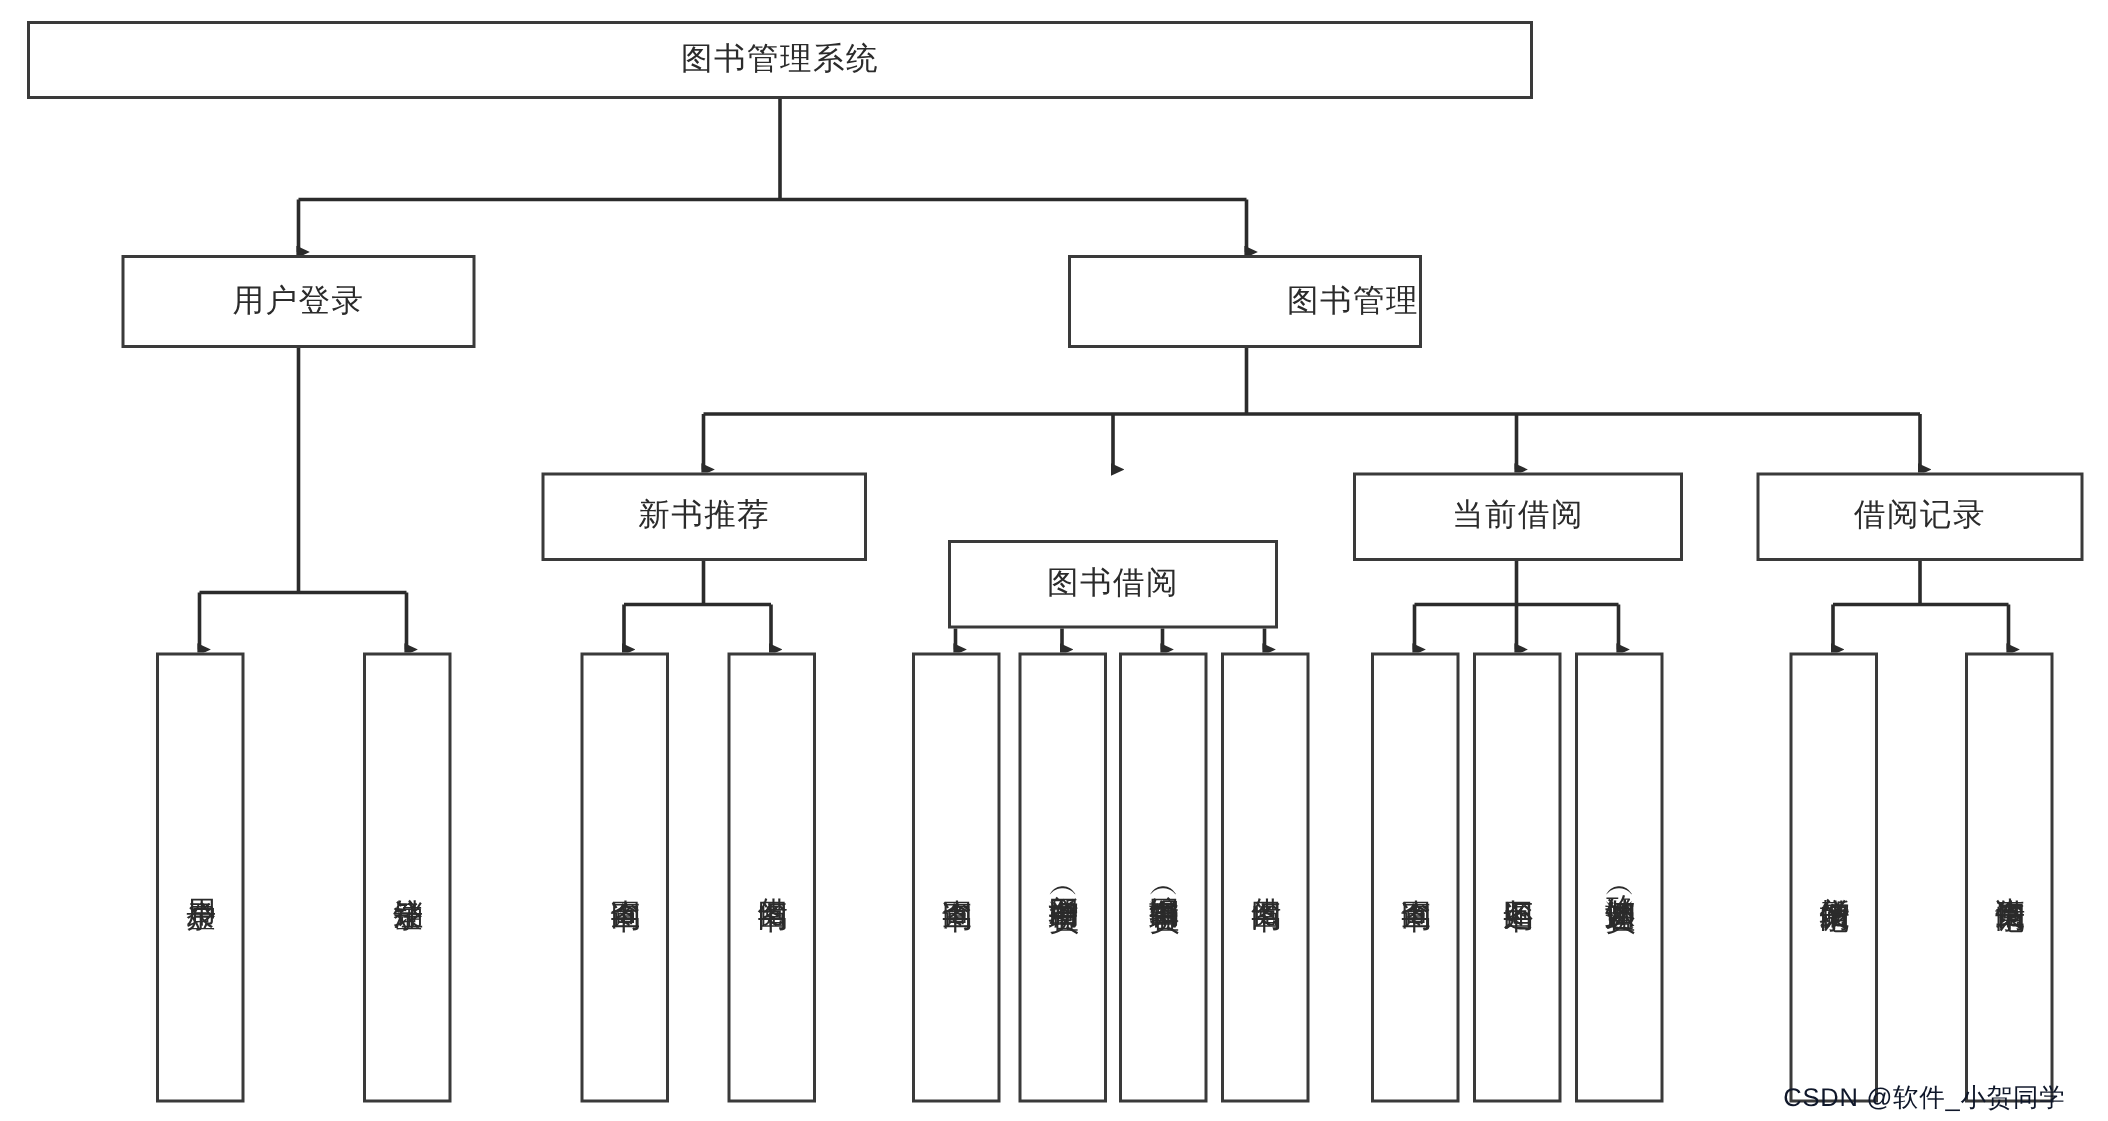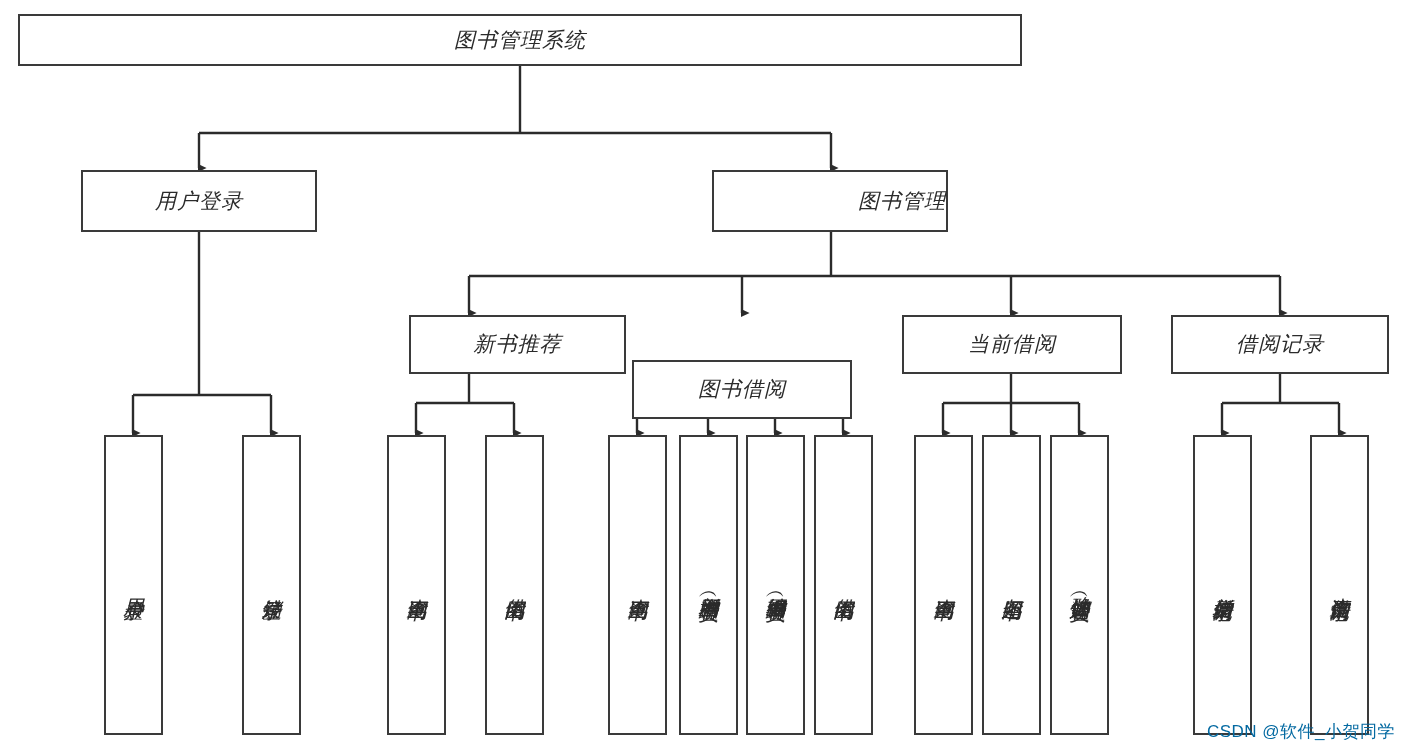--- a/index.html
+++ b/index.html
@@ -29,21 +29,20 @@
   .node {
     position: absolute;
     box-sizing: border-box;
     border: 2px solid #3a3a3a;
     background: #ffffff;
     display: flex;
     align-items: center;
     justify-content: center;
     color: #2b2b2b;
     line-height: 1.18;
-    font-style: italic;
   }
   .node.horiz {
     font-size: 21px;
     letter-spacing: 1px;
   }
   .node.vert {
     font-size: 20px;
     letter-spacing: 0px;
   }
   .node .label {
@@ -52,24 +51,24 @@
   }
   .node.vert .label {
     writing-mode: vertical-rl;
     text-orientation: upright;
     white-space: nowrap;
     line-height: 1.12;
     letter-spacing: 1px;
   }
   .watermark {
     position: absolute;
-    right: 10px;
+    right: 28px;
     bottom: 4px;
     font-size: 17px;
-    color: #0369a1;
+    color: #0f172a;
     letter-spacing: 0.5px;
     white-space: nowrap;
     font-family: "Liberation Sans", "DejaVu Sans", sans-serif;
   }
 </style>
 </head>
 <body>
 
 <div id="canvas">
 
@@ -127,21 +126,21 @@
     <span class="label">图书管理系统</span>
   </div>
 
   <div class="node horiz" style="left:81px; top:170px; width:236px; height:62px;">
     <span class="label">用户登录</span>
   </div>
   <div class="node horiz" style="left:712px; top:170px; width:236px; height:62px;justify-content:flex-end;">
     <span class="label">图书管理</span>
   </div>
 
-  <div class="node horiz" style="left:361px; top:315px; width:217px; height:59px;margin-left:48px;">
+  <div class="node horiz" style="left:361px; top:315px; width:217px; height:59px;">
     <span class="label">新书推荐</span>
   </div>
   <div class="node horiz" style="left:632px; top:315px; width:220px; height:59px;margin-top:45px;">
     <span class="label">图书借阅</span>
   </div>
   <div class="node horiz" style="left:902px; top:315px; width:220px; height:59px;">
     <span class="label">当前借阅</span>
   </div>
   <div class="node horiz" style="left:1171px; top:315px; width:218px; height:59px;">
     <span class="label">借阅记录</span>

